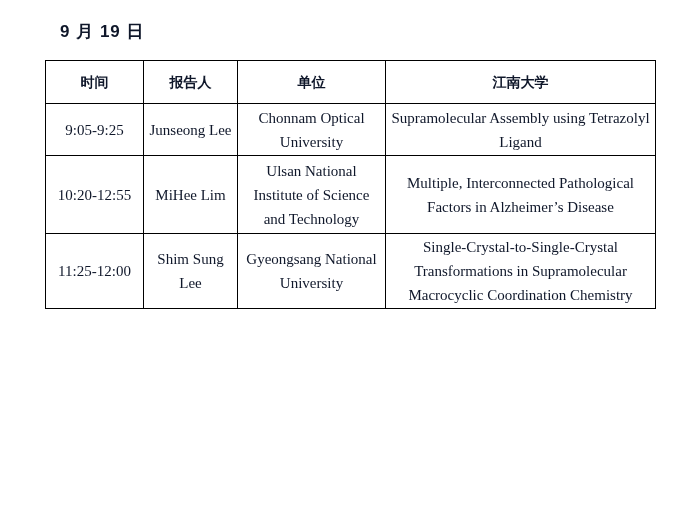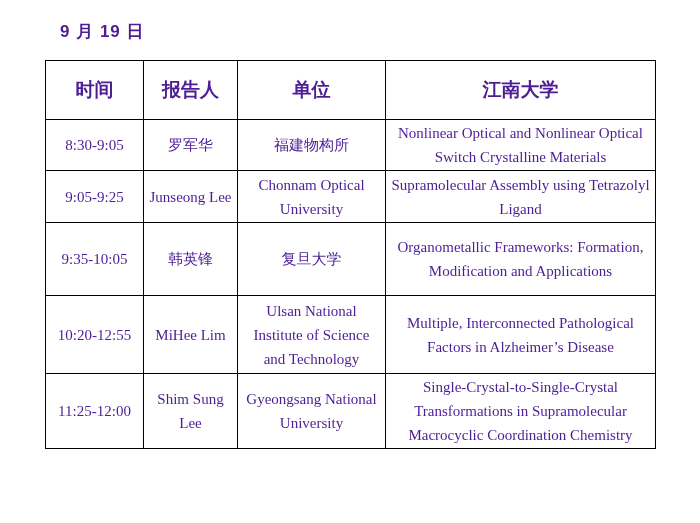--- a/index.html
+++ b/index.html
@@ -1,21 +1,21 @@
 <!DOCTYPE html>
 <html><head>
 <meta charset="utf-8">
 <style>
   html, body { margin: 0; padding: 0; background: #ffffff; }
   .page {
     position: relative;
     width: 700px;
     height: 523px;
     background: #ffffff;
-    color: #4c1d95;
+    color: #0f172a;
     font-family: "Liberation Serif", "DejaVu Serif", serif;
     overflow: hidden;
   }
   .date-title {
     position: absolute;
     top: 20px;
     left: 60px;
     font-family: "Liberation Sans", "DejaVu Sans", sans-serif;
     font-weight: bold;
     font-size: 17px;
@@ -38,24 +38,24 @@
     text-align: center;
     vertical-align: middle;
     padding: 1px 5px;
     font-size: 15px;
     line-height: 24px;
     overflow: hidden;
   }
   .schedule th {
     font-family: "Liberation Sans", "DejaVu Sans", sans-serif;
     font-weight: bold;
-    font-size: 19px;
+    font-size: 14px;
     height: 26px;
     line-height: 26px;
-    padding: 16px 4px;
+    padding: 8px 4px;
   }
   tr.r-h2 { height: 50px; }
   tr.r-h2b { height: 52px; }
   tr.r-h3 { height: 73px; }
   tr.r-h3b { height: 78px; }
   tr.r-closing { height: 24px; }
   tr.r-closing td { line-height: 22px; padding: 0 4px; }
   td.closing-cell {
     font-family: "Liberation Sans", "DejaVu Sans", sans-serif;
     font-weight: bold;
@@ -77,37 +77,25 @@
     </colgroup>
     <thead>
       <tr>
         <th>时间</th>
         <th>报告人</th>
         <th>单位</th>
         <th>江南大学</th>
       </tr>
     </thead>
     <tbody>
-      <tr class="r-h2">
-        <td>8:30-9:05</td>
-        <td>罗军华</td>
-        <td>福建物构所</td>
-        <td>Nonlinear Optical and Nonlinear Optical Switch Crystalline Materials</td>
-      </tr>
       <tr class="r-h2b">
         <td>9:05-9:25</td>
         <td>Junseong Lee</td>
         <td>Chonnam Optical University</td>
         <td>Supramolecular Assembly using Tetrazolyl Ligand</td>
-      </tr>
-      <tr class="r-h3">
-        <td>9:35-10:05</td>
-        <td>韩英锋</td>
-        <td>复旦大学</td>
-        <td>Organometallic Frameworks: Formation, Modification and Applications</td>
       </tr>
       <tr class="r-h3b">
         <td>10:20-12:55</td>
         <td>MiHee Lim</td>
         <td>Ulsan National Institute of Science and Technology</td>
         <td>Multiple, Interconnected Pathological Factors in Alzheimer’s Disease</td>
       </tr>
       <tr class="r-h3">
         <td>11:25-12:00</td>
         <td>Shim Sung Lee</td>

